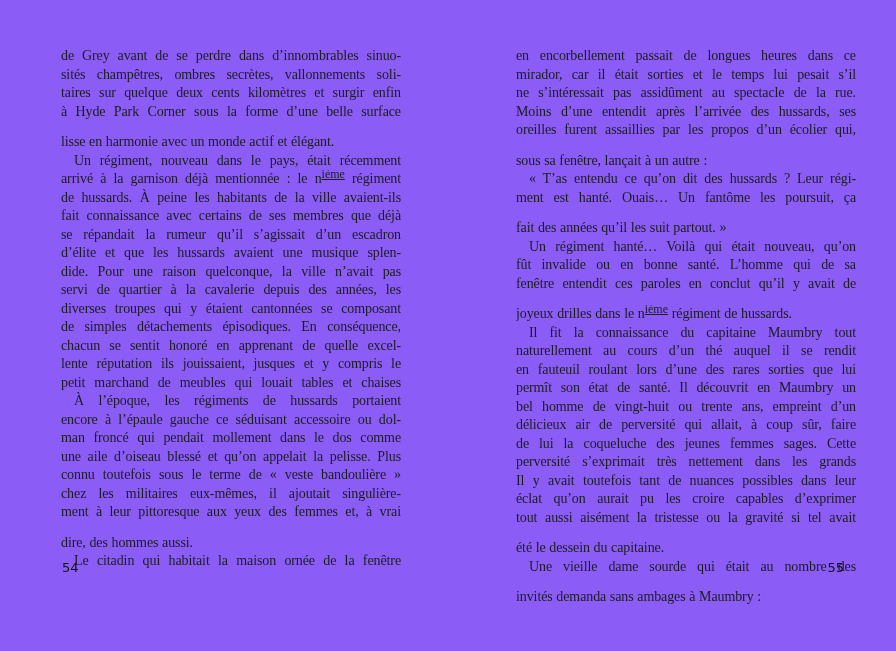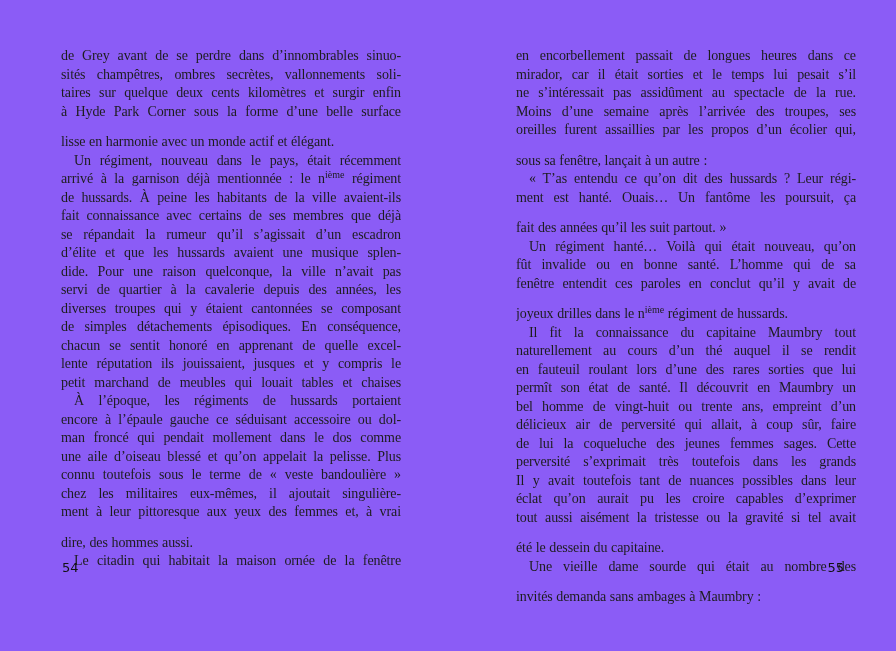--- a/index.html
+++ b/index.html
@@ -36,24 +36,25 @@
   }
   .line.endline {
     text-align: left;
     text-align-last: left;
     margin-top: 12px;
   }
   .line.indent {
     text-indent: 13px;
   }
   sup.ord {
-    font-size: 10px;
+    font-size: 12px;
     line-height: 0;
     vertical-align: 5px;
     letter-spacing: 0;
+    text-decoration: underline;
   }
   .folio {
     position: absolute;
     top: 560px;
     font-family: "DejaVu Sans", sans-serif;
     font-weight: 400;
     font-size: 13px;
     color: #111111;
   }
   #folio-left { left: 62px; }
@@ -93,38 +94,38 @@
       <div class="line">connu toutefois sous le terme de « veste bandoulière »</div>
       <div class="line">chez les militaires eux-mêmes, il ajoutait singulière-</div>
       <div class="line">ment à leur pittoresque aux yeux des femmes et, à vrai</div>
       <div class="line endline">dire, des hommes aussi.</div>
       <div class="line indent">Le citadin qui habitait la maison ornée de la fenêtre</div>
     </div>
   <div id="right-col" class="page-col">
       <div class="line">en encorbellement passait de longues heures dans ce</div>
       <div class="line">mirador, car il était sorties et le temps lui pesait s’il</div>
       <div class="line">ne s’intéressait pas assidûment au spectacle de la rue.</div>
-      <div class="line">Moins d’une semaine après l’arrivée des troupes, ses</div>
+      <div class="line">Moins d’une entendit après l’arrivée des hussards, ses</div>
       <div class="line">oreilles furent assaillies par les propos d’un écolier qui,</div>
       <div class="line endline">sous sa fenêtre, lançait à un autre :</div>
       <div class="line indent">« T’as entendu ce qu’on dit des hussards ? Leur régi-</div>
       <div class="line">ment est hanté. Ouais… Un fantôme les poursuit, ça</div>
       <div class="line endline">fait des années qu’il les suit partout. »</div>
       <div class="line indent">Un régiment hanté… Voilà qui était nouveau, qu’on</div>
       <div class="line">fût invalide ou en bonne santé. L’homme qui de sa</div>
       <div class="line">fenêtre entendit ces paroles en conclut qu’il y avait de</div>
       <div class="line endline"><span>joyeux drilles dans le n</span><sup class="ord">ième</sup><span> régiment de hussards.</span></div>
       <div class="line indent">Il fit la connaissance du capitaine Maumbry tout</div>
       <div class="line">naturellement au cours d’un thé auquel il se rendit</div>
       <div class="line">en fauteuil roulant lors d’une des rares sorties que lui</div>
       <div class="line">permît son état de santé. Il découvrit en Maumbry un</div>
       <div class="line">bel homme de vingt-huit ou trente ans, empreint d’un</div>
       <div class="line">délicieux air de perversité qui allait, à coup sûr, faire</div>
       <div class="line">de lui la coqueluche des jeunes femmes sages. Cette</div>
-      <div class="line">perversité s’exprimait très toutefois dans les grands</div>
+      <div class="line">perversité s’exprimait très nettement dans les grands</div>
       <div class="line">Il y avait toutefois tant de nuances possibles dans leur</div>
       <div class="line">éclat qu’on aurait pu les croire capables d’exprimer</div>
       <div class="line">tout aussi aisément la tristesse ou la gravité si tel avait</div>
       <div class="line endline">été le dessein du capitaine.</div>
       <div class="line indent">Une vieille dame sourde qui était au nombre des</div>
       <div class="line endline">invités demanda sans ambages à Maumbry :</div>
     </div>
   <div id="folio-left" class="folio">54</div>
   <div id="folio-right" class="folio">55</div>
 </div>

